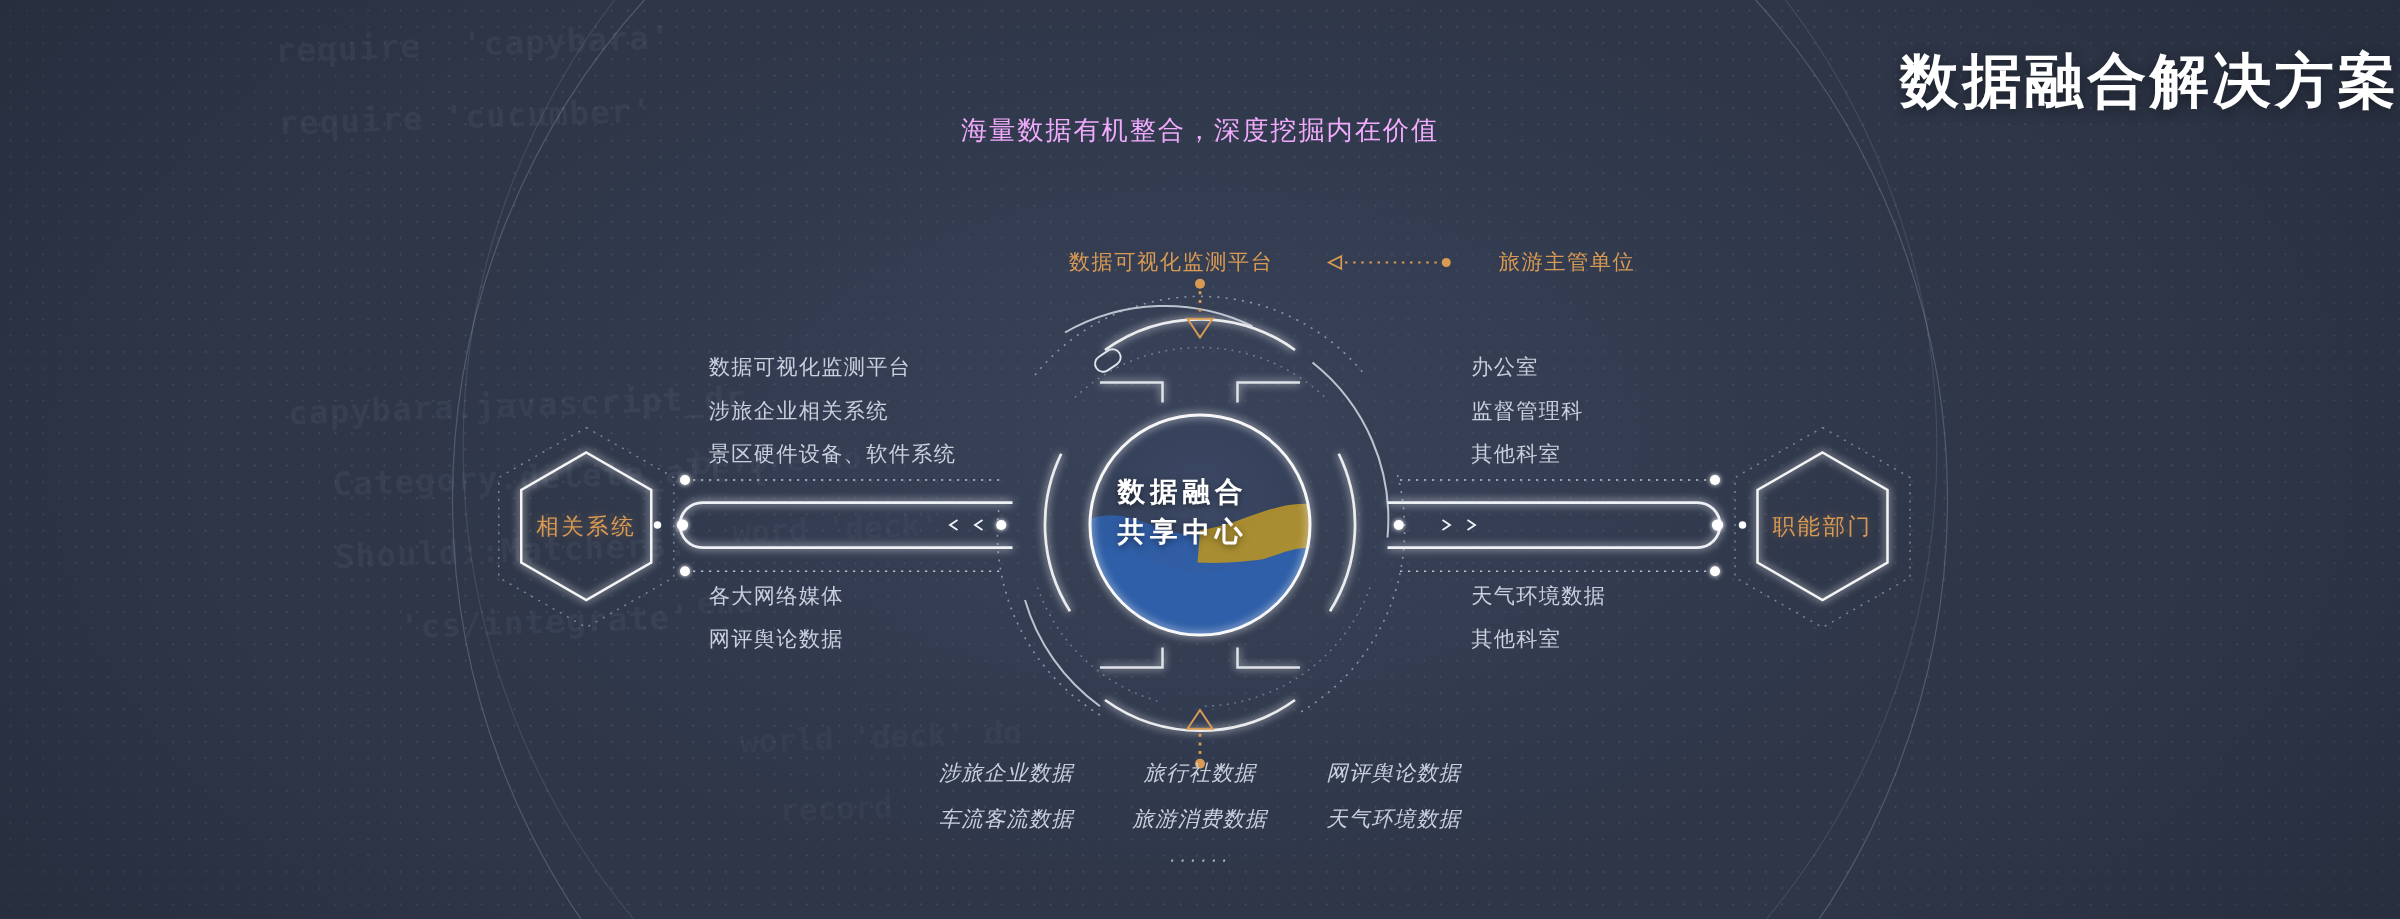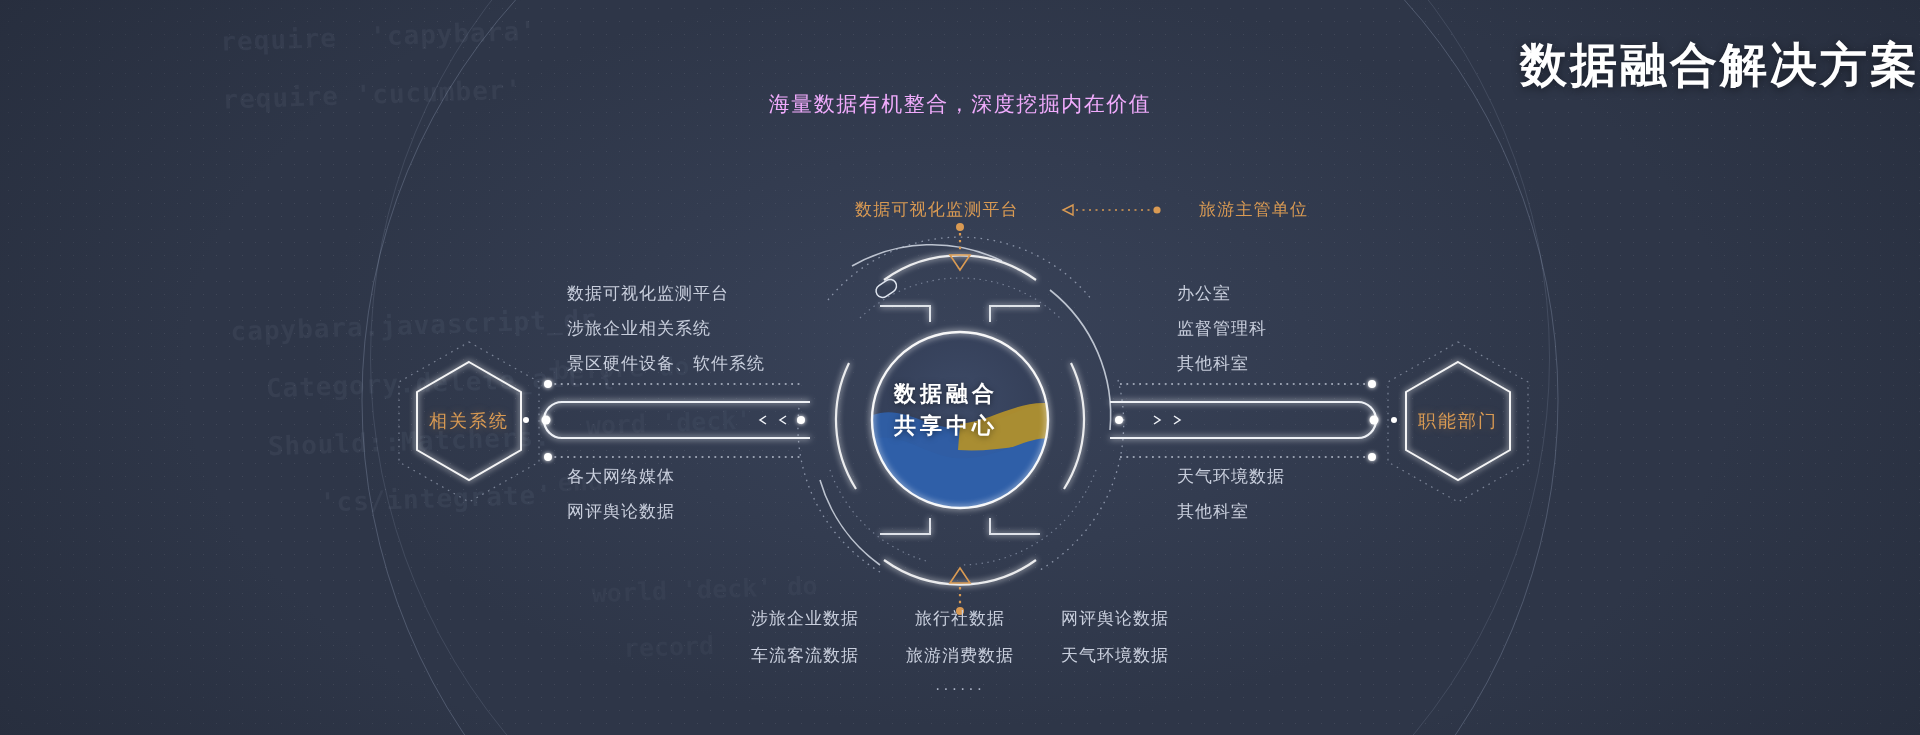--- a/index.html
+++ b/index.html
@@ -91,21 +91,21 @@
     color:#c9cfdd; line-height:35px; white-space:nowrap;
   }
   #list-left-top{ left:567px; top:276px; text-align:left; }
   #list-left-bot{ left:567px; top:459px; text-align:left; }
   #list-right-top{ left:1177px; top:276px; text-align:left; }
   #list-right-bot{ left:1177px; top:459px; text-align:left; }
 
   
   #bottom-grid{
     position:absolute; z-index:6;
-    left:730px; top:600px; width:460px;
+    left:730px; top:600px; width:460px;font-style:italic;
   }
   #bottom-grid .row{ display:flex; justify-content:space-between; }
   #bottom-grid .cell{
     font-size:17px; letter-spacing:1px; color:#c9cfdd;
     line-height:37px; white-space:nowrap; width:150px; text-align:center;
   }
   #bottom-dots{
     text-align:center; color:#aab2c4; font-size:16px;
     letter-spacing:3px; margin-top:6px;
   }

